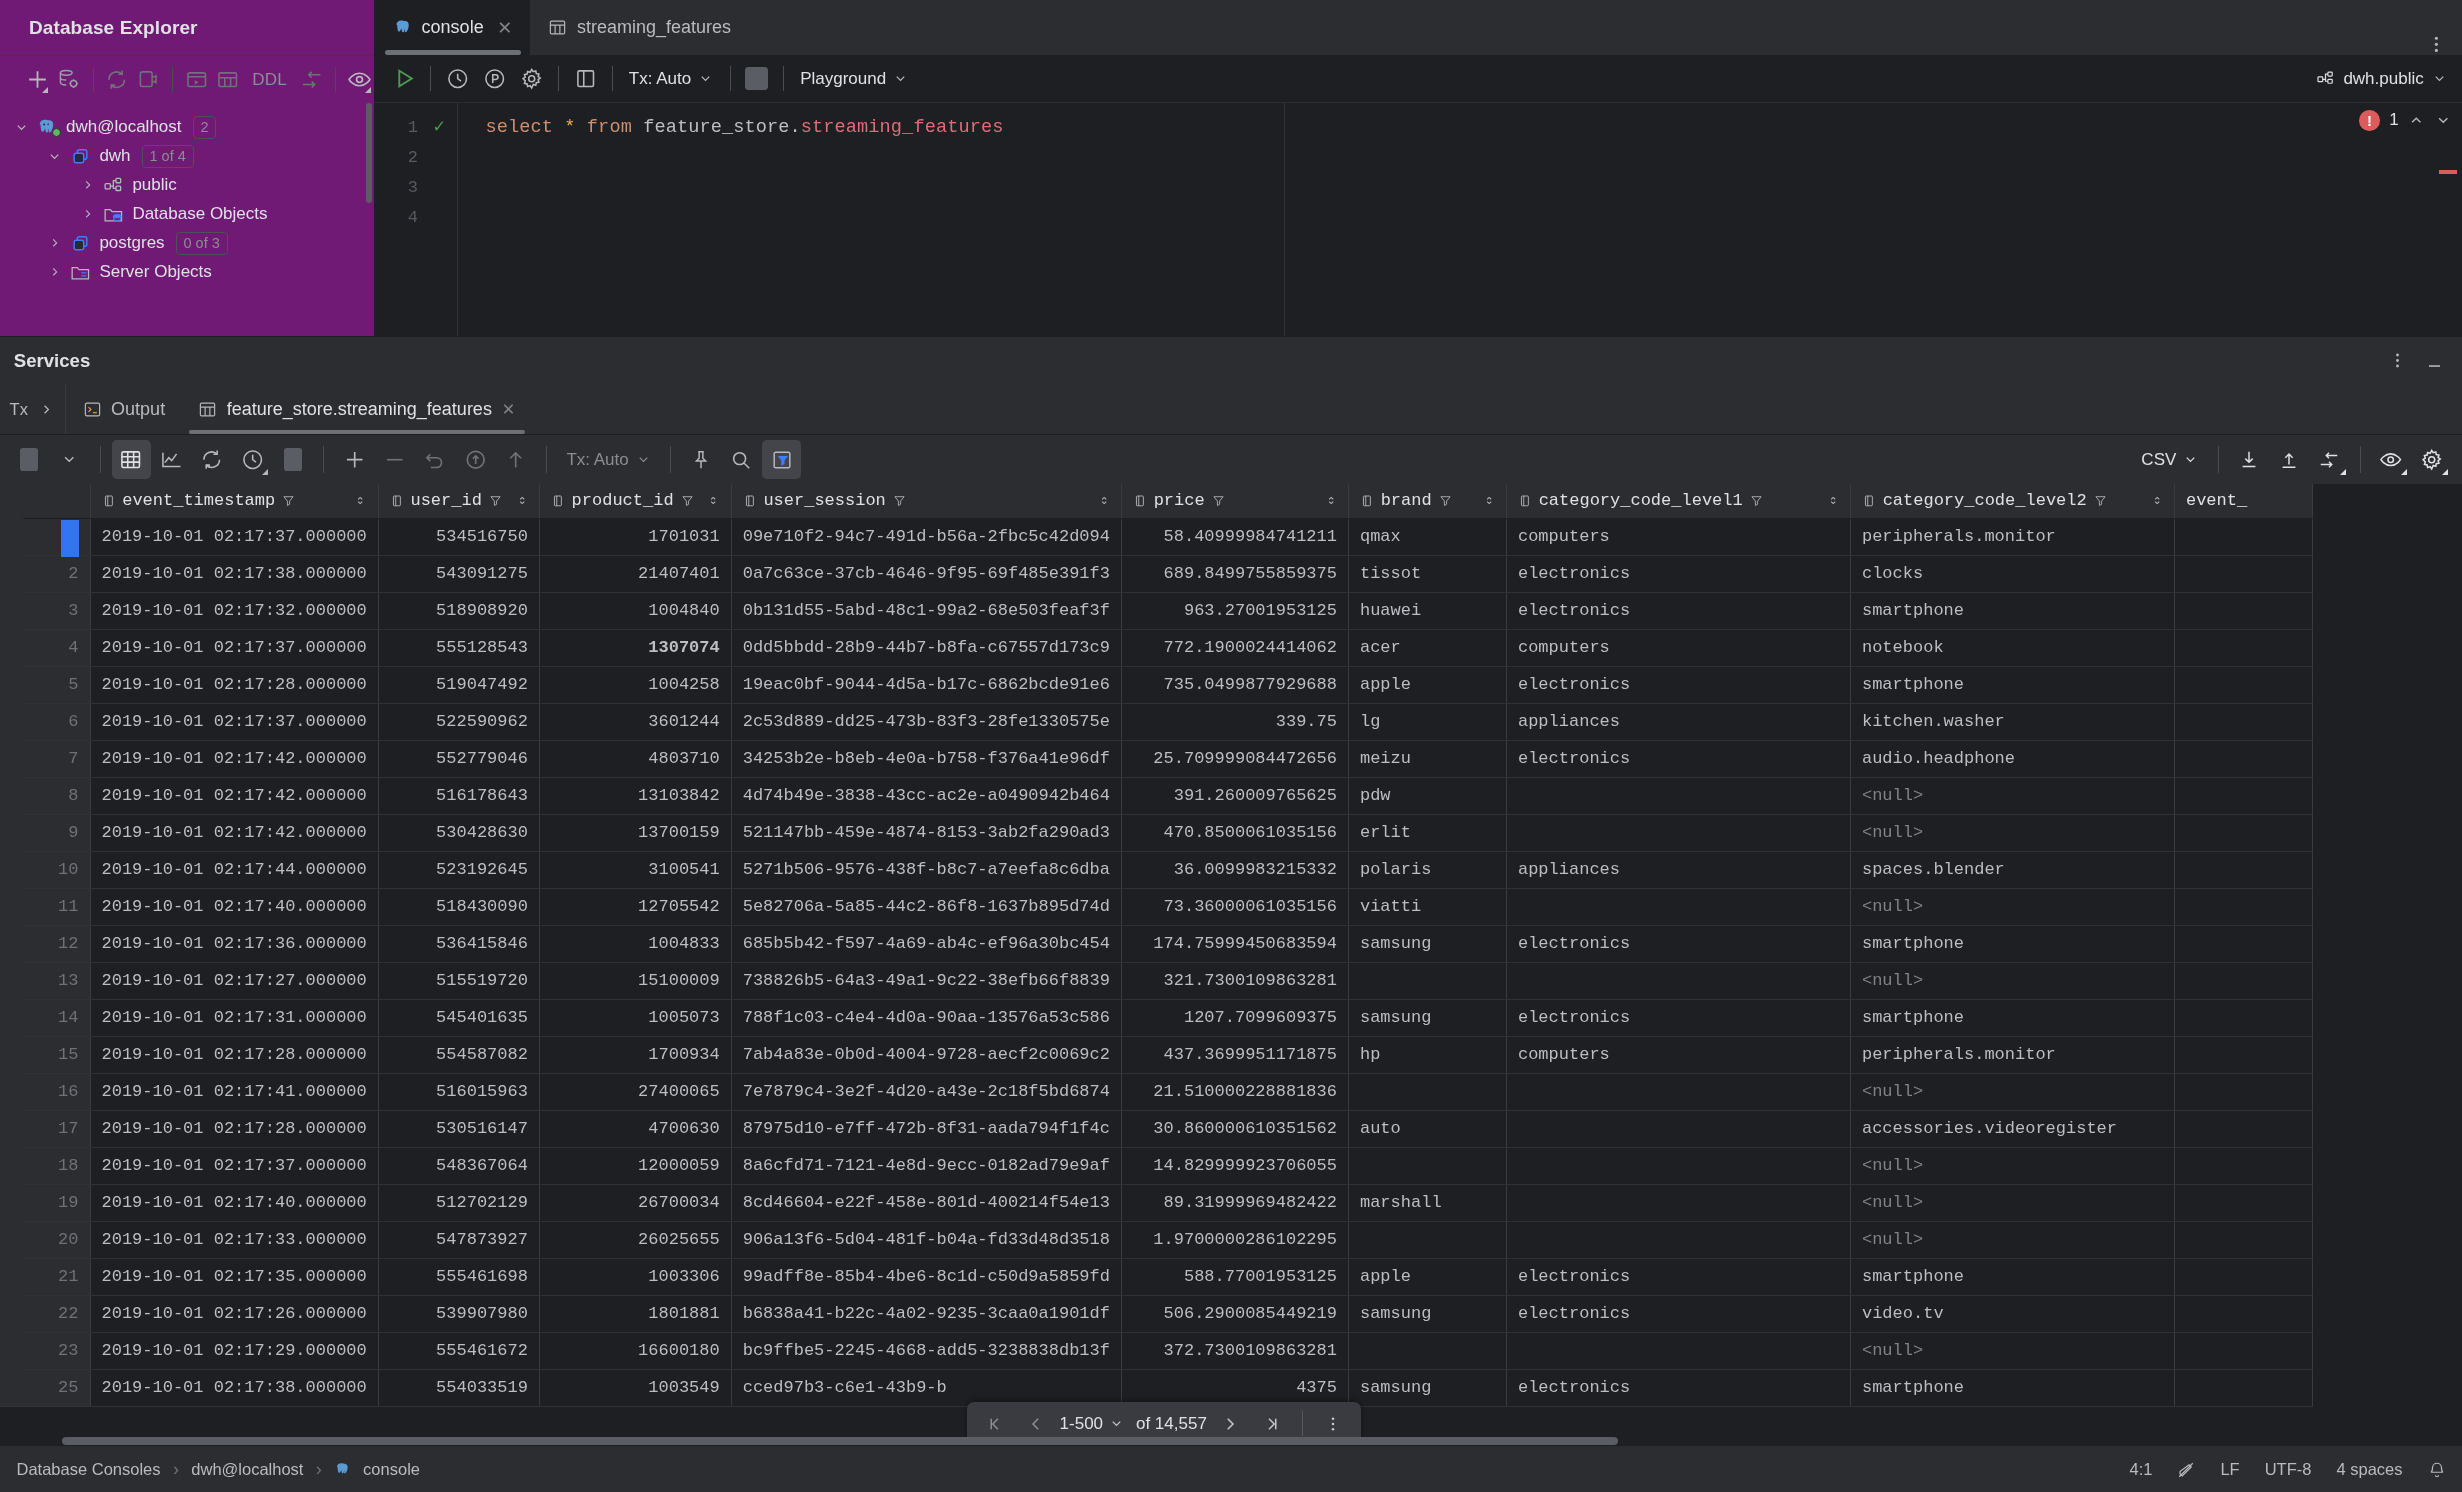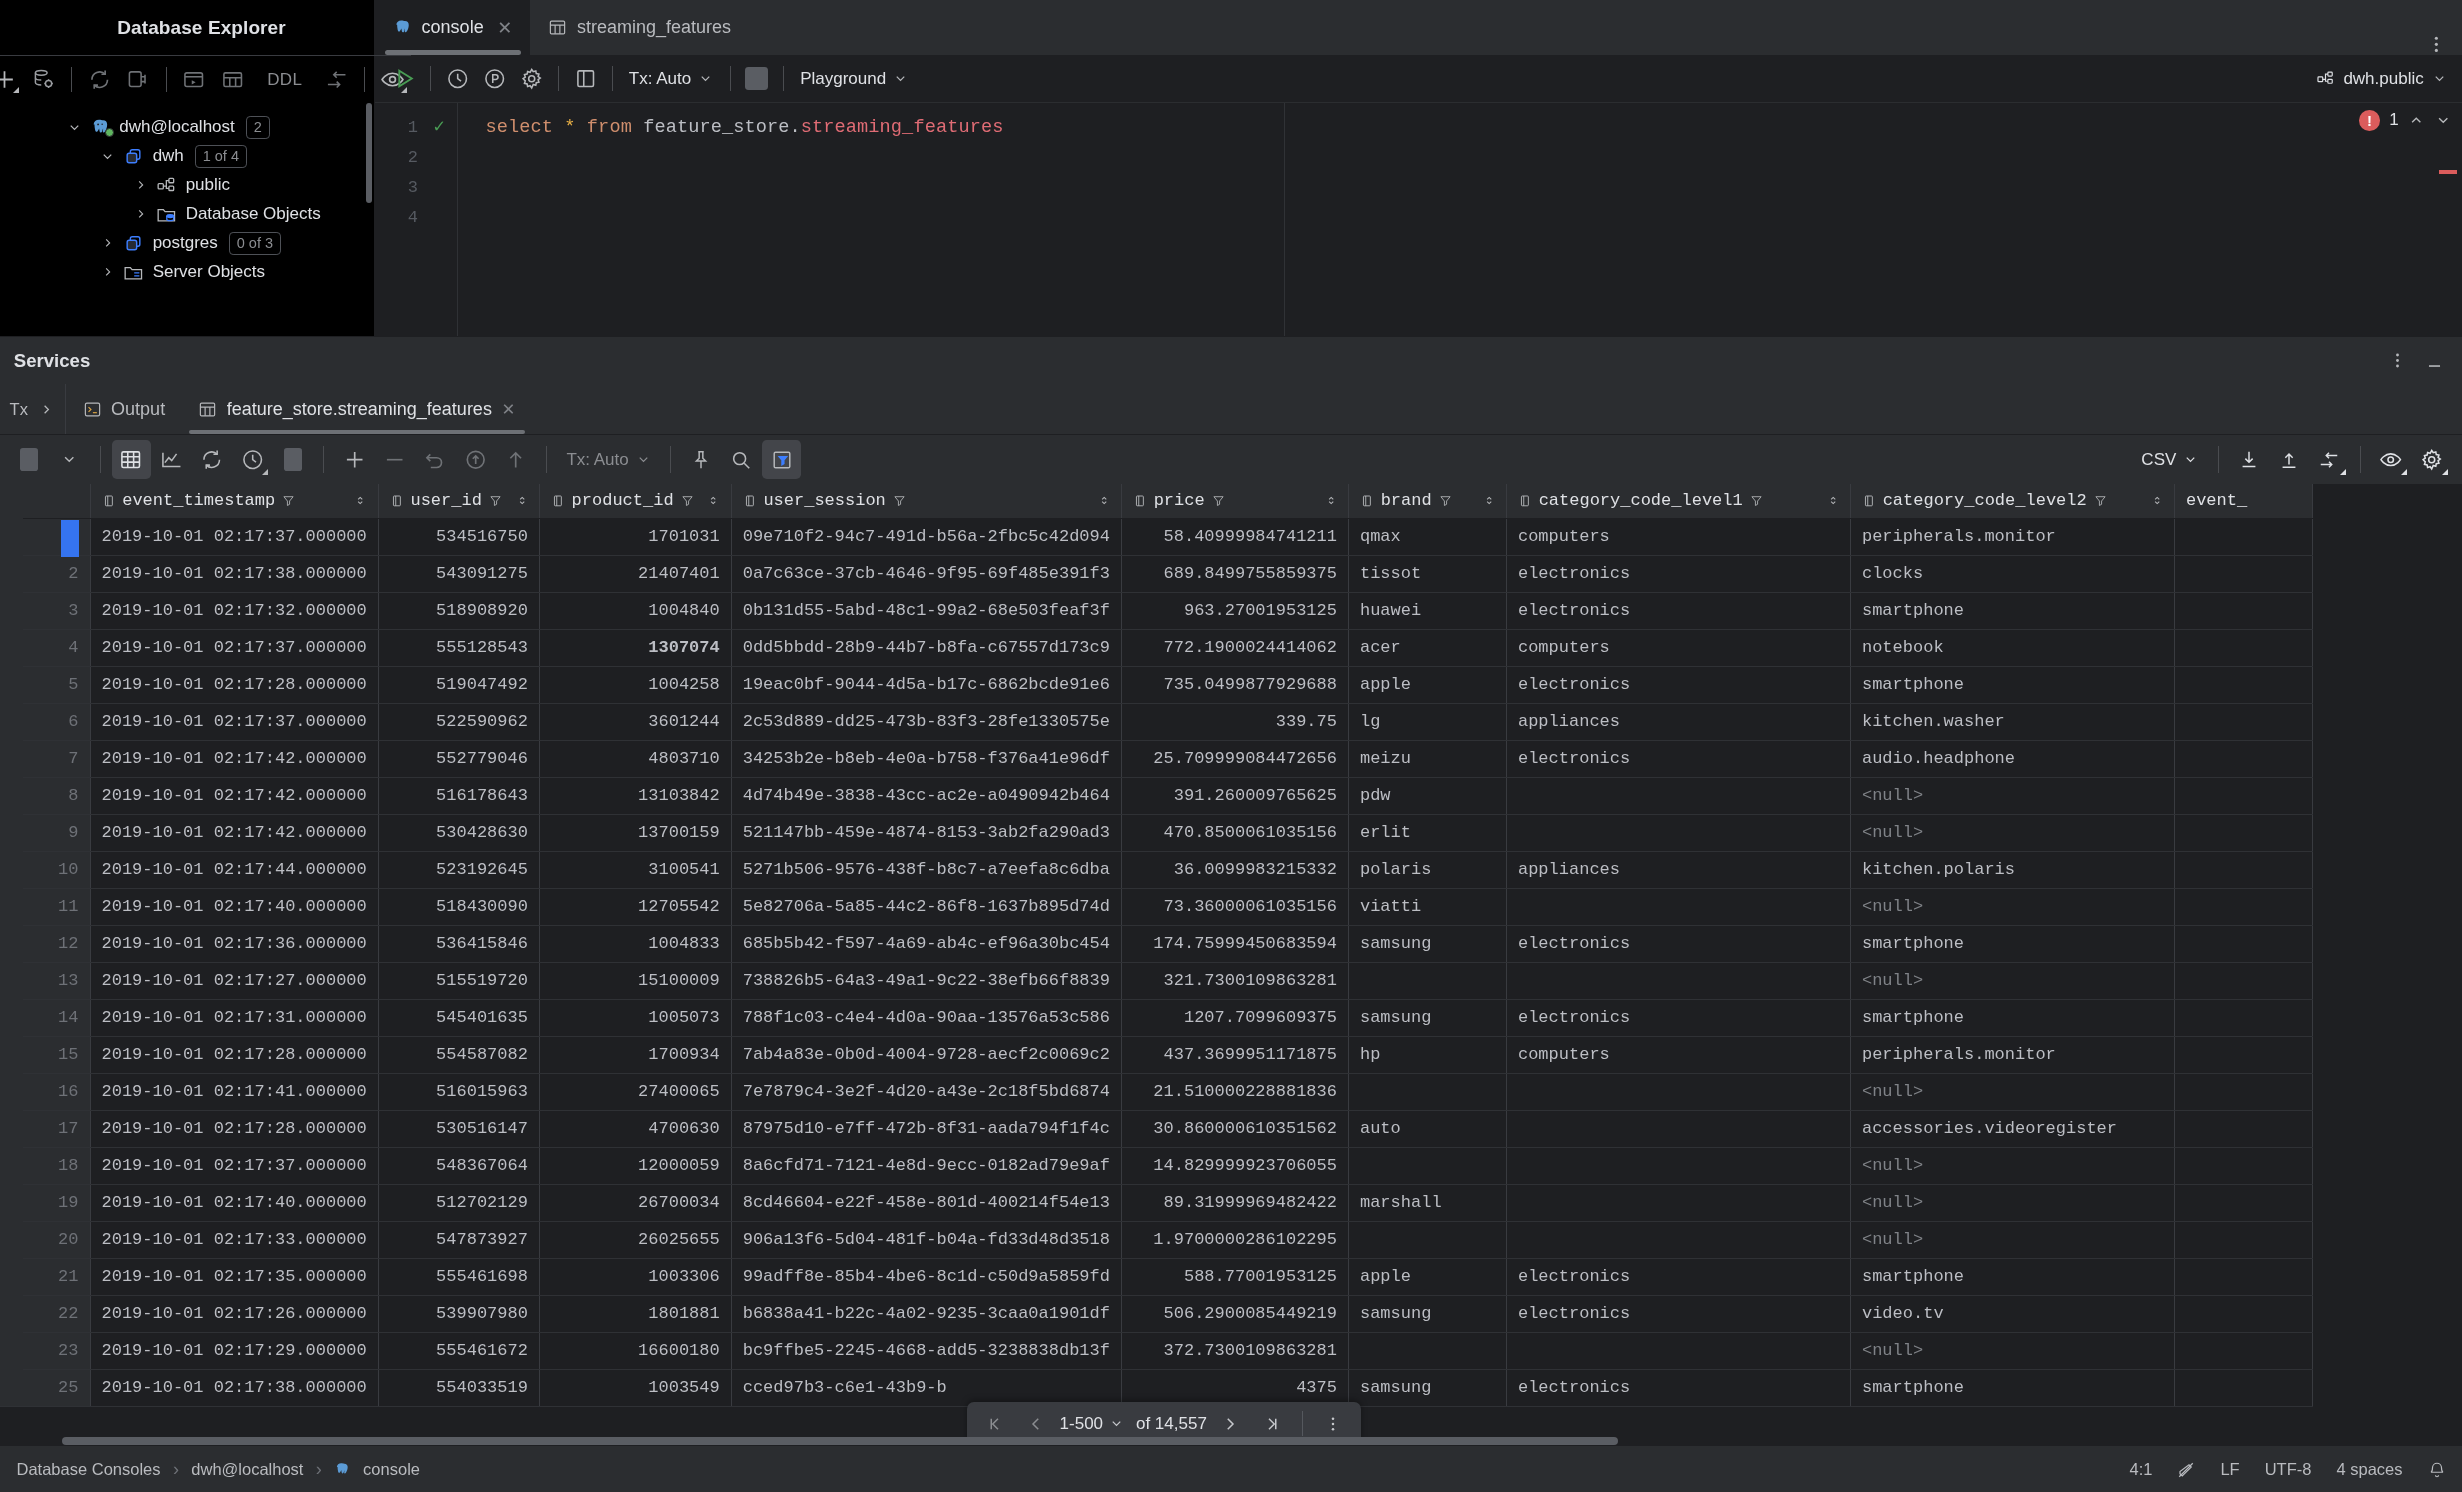--- a/index.html
+++ b/index.html
@@ -14,25 +14,24 @@
 
   
   #app { display: flex; flex-direction: column; width: 2462px; height: 1493px; }
   #upper { display: flex; height: 336px; flex: 0 0 336px; }
   #services { flex: 1 1 auto; display: flex; flex-direction: column; min-height: 0; }
   #statusbar { height: 48px; flex: 0 0 48px; }
 
   
   #explorer {
     width: 375px; flex: 0 0 375px;
-    background: #000000;
+    background: #701a75;
     border-right: 0.7px solid #1e1f22;
     display: flex; flex-direction: column;
     position: relative;
-    align-items: center;
   }
   #explorer-title {
     height: 55px; display: flex; align-items: center;
     padding-left: 29px;
     font-size: 19px; font-weight: bold; color: #dfe1e5;
     letter-spacing: 0.1px;
   }
   #explorer-toolbar {
     height: 48px; display: flex; align-items: center;
     padding-left: 23px; gap: 2.8px;
@@ -1005,21 +1004,21 @@
             </tr>
             <tr>
               <td class="rownum">10</td>
               <td style="width: 275px;">2019-10-01 02:17:44.000000</td>
               <td class="num" style="width: 158px;">523192645</td>
               <td class="num" style="width: 179px;">3100541</td>
               <td style="width: 317px;">5271b506-9576-438f-b8c7-a7eefa8c6dba</td>
               <td class="num" style="width: 227px;">36.0099983215332</td>
               <td style="width: 158px;">polaris</td>
               <td style="width: 344px;">appliances</td>
-              <td style="width: 324px;">kitchen.polaris</td>
+              <td style="width: 324px;">spaces.blender</td>
               <td style="width: 138px;"></td>
             </tr>
             <tr>
               <td class="rownum">11</td>
               <td style="width: 275px;">2019-10-01 02:17:40.000000</td>
               <td class="num" style="width: 158px;">518430090</td>
               <td class="num" style="width: 179px;">12705542</td>
               <td style="width: 317px;">5e82706a-5a85-44c2-86f8-1637b895d74d</td>
               <td class="num" style="width: 227px;">73.36000061035156</td>
               <td style="width: 158px;">viatti</td>

